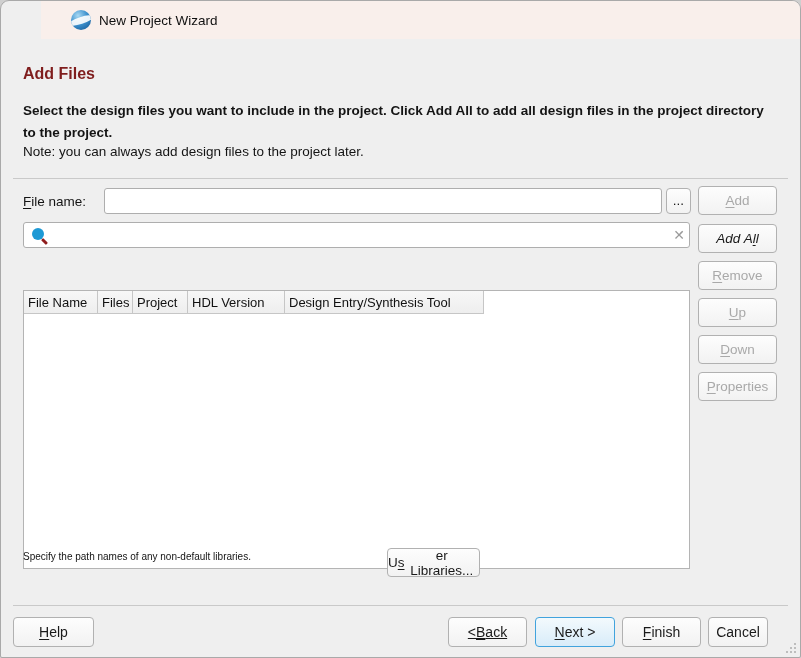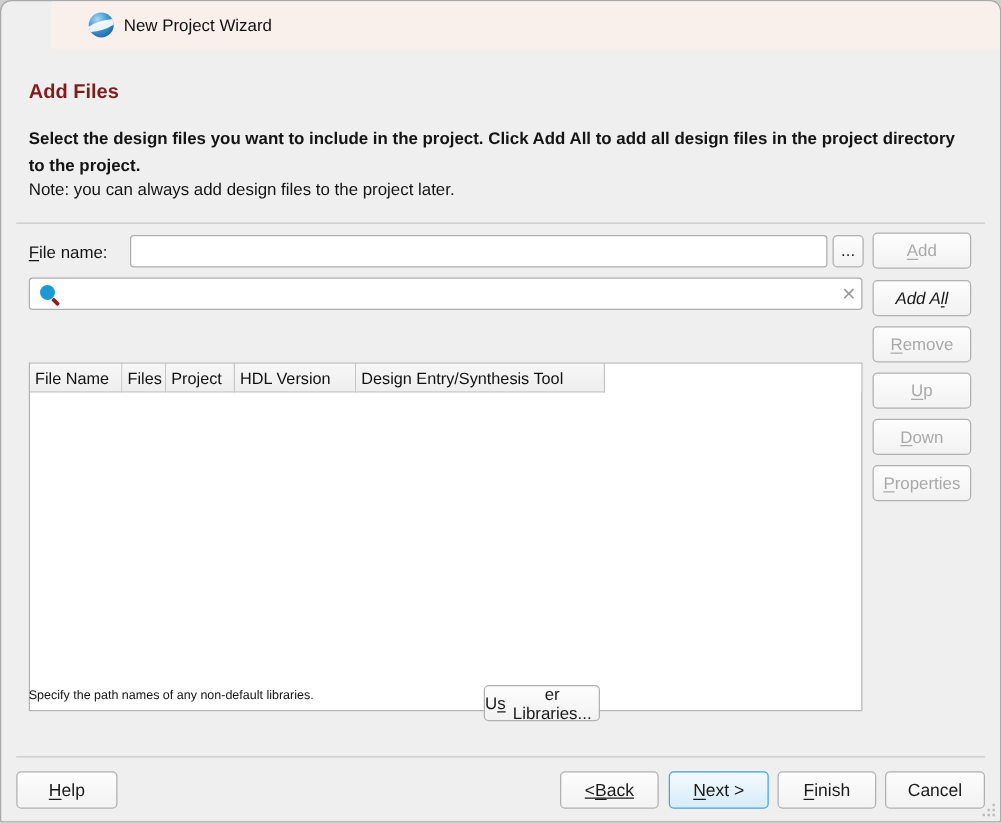--- a/index.html
+++ b/index.html
@@ -86,21 +86,21 @@
   .btn-remove{top:260px;}
   .btn-up{top:297px;}
   .btn-down{top:334px;}
   .btn-properties{top:371px;}
   .user-lib-btn{left:386px;top:547px;width:93px;height:29px;}
   .footer-btn{top:616px;height:30px;font-size:14px;}
   .btn-help{left:12px;width:81px;}
   .btn-back{left:447px;width:79px;text-decoration:underline;}
   .btn-next{left:534px;width:80px;}
   .btn-finish{left:621px;width:79px;}
-  .btn-cancel{left:707px;width:80px;}
+  .btn-cancel{left:707px;width:60px;}
   
   .files-table{
     position:absolute;left:22px;top:258px;width:667px;height:279px;
     background:#ffffff;border:1px solid #b4b4b4;margin-top:31px;
   }
   .table-header{display:flex;height:23px;}
   .th{
     background:linear-gradient(#f7f7f7,#eeeeee);
     border-right:1px solid #c6c6c6;border-bottom:1px solid #c6c6c6;
     font-size:13px;display:flex;align-items:center;padding-left:4px;

